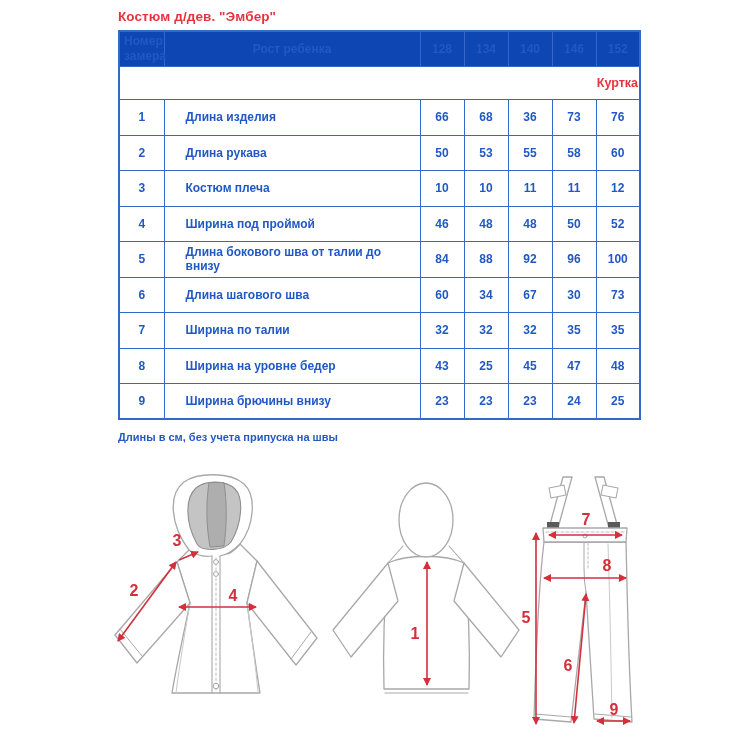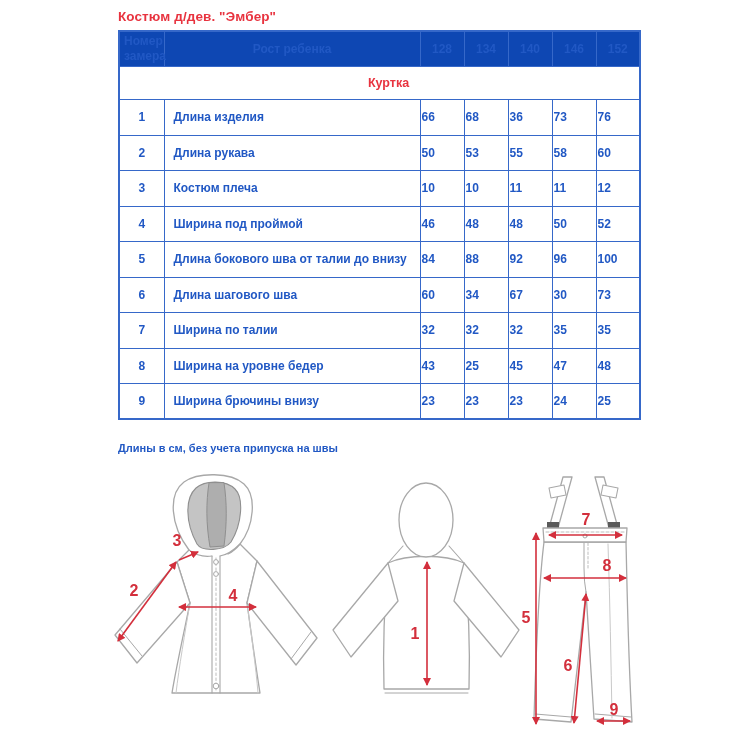--- a/index.html
+++ b/index.html
@@ -25,28 +25,28 @@
   }
   thead th{
     background:#0e47b3;color:#ffffff;height:34px;
     border:1px solid #0e47b3;border-bottom:1px solid #3668c9;
   }
   thead th + th{border-left:1.5px solid rgba(255,255,255,.85);}
   th.h-num{font-size:10.5px;text-align:left;padding:2px 2px 2px 4px;line-height:1.25;font-weight:bold;}
   th.h-name{text-align:center;font-size:12px;}
   th.h-size{text-align:center;font-size:12px;}
   tr.section-row td{
-    height:33px;color:#e8333f;font-size:12.5px;text-align:center;padding-left:19px;
+    height:33px;color:#e8333f;font-size:12.5px;text-align:right;padding-left:19px;
   }
   tbody td{height:35.5px;background:#ffffff;}
   td.num-cell{text-align:center;}
-  td.label-cell{text-align:left;padding-left:9px;}
-  td.val-cell{text-align:left;}
+  td.label-cell{text-align:left;padding-left:21px;}
+  td.val-cell{text-align:center;}
   .footnote{
-    margin-top:22px;color:#2158c4;font-weight:bold;font-size:11px;
+    margin-top:11px;color:#2158c4;font-weight:bold;font-size:11px;
   }
   .drawings{position:absolute;left:105px;top:472px;width:560px;height:274px;}
   .dim-label{
     font-family:"Liberation Sans", sans-serif;font-weight:bold;font-size:16px;
     fill:#d32f3c;
   }
 </style>
 </head>
 <body>
 

